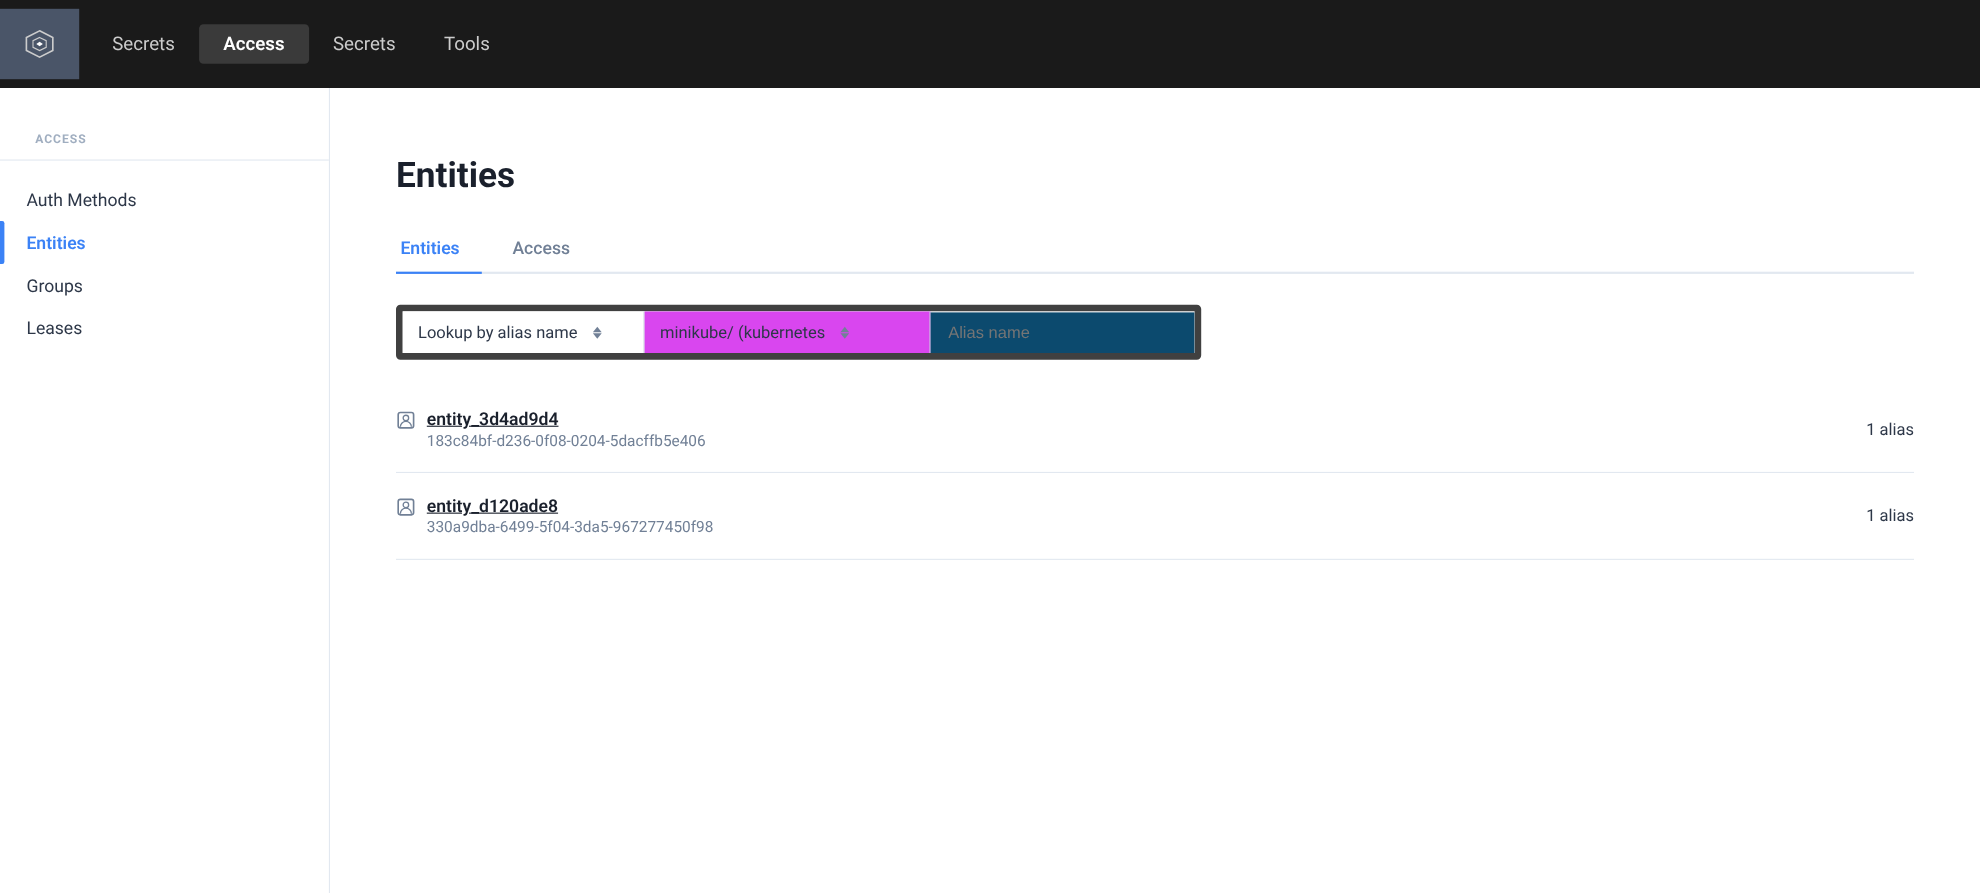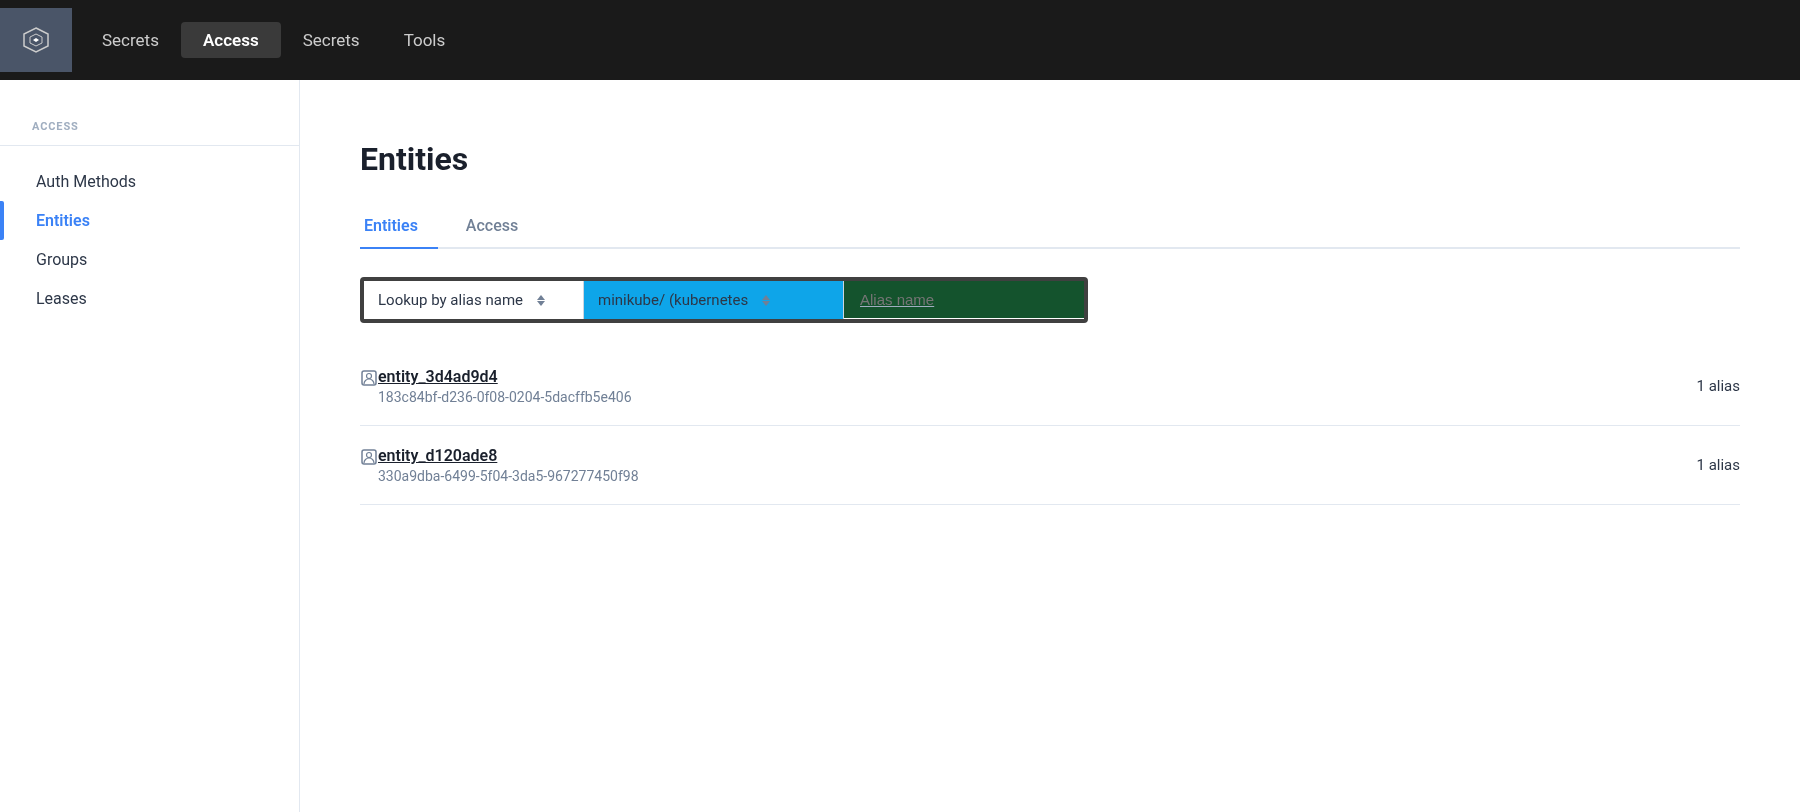--- a/index.html
+++ b/index.html
@@ -71,21 +71,21 @@
       padding: 0 32px 12px 32px;
     }
     .sidebar-divider {
       border: none;
       border-top: 1px solid #e2e8f0;
       margin: 0 0 16px 0;
     }
     .sidebar-item {
       display: flex;
       align-items: center;
-      padding: 10px 36px;
+      padding: 10px 24px;
       font-size: 16px;
       color: #2d3748;
       cursor: pointer;
       position: relative;
     }
     .sidebar-item.active {
       color: #3b82f6;
       font-weight: 600;
     }
     .sidebar-active-bar {
@@ -139,24 +139,24 @@
       bottom: -2px;
       left: 0;
       right: 0;
       height: 2px;
       background: #3b82f6;
     }
 
     
     .filter-row {
       display: flex;
-      align-items: flex-start;
+      align-items: center;
       gap: 0;
       margin-bottom: 24px;
-      border: 4px solid #404040;
+      border: 6px solid #404040;
       border-radius: 4px;
       overflow: hidden;
       width: fit-content;
     }
     .filter-select {
       display: flex;
       align-items: center;
       padding: 10px 14px;
       font-size: 15px;
       color: #2d3748;
@@ -166,36 +166,35 @@
       cursor: pointer;
       gap: 8px;
       min-width: 220px;
     }
     .filter-select-2 {
       display: flex;
       align-items: center;
       padding: 10px 14px;
       font-size: 15px;
       color: #2d3748;
-      background: #0ea5e9;
+      background: #d946ef;
       border: none;
       border-right: 1px solid #cbd5e0;
       cursor: pointer;
       gap: 8px;
       min-width: 260px;
     }
     .filter-input {
       padding: 10px 16px;
       font-size: 15px;
       color: #a0aec0;
       border: none;
       outline: none;
       min-width: 240px;
-      background: #14532d;
-      text-decoration: underline;
+      background: #0c4a6e;
     }
     .chevron-updown {
       display: flex;
       flex-direction: column;
       gap: 1px;
       margin-left: 6px;
     }
     .chevron-updown span {
       display: block;
       width: 0;
@@ -219,20 +218,21 @@
     .entity-row {
       display: flex;
       align-items: center;
       justify-content: space-between;
       padding: 20px 0;
       border-bottom: 1px solid #e2e8f0;
     }
     .entity-row-left {
       display: flex;
       align-items: flex-start;
+      gap: 10px;
     }
     .entity-icon {
       margin-top: 2px;
       color: #718096;
       font-size: 16px;
     }
     .entity-info {}
     .entity-name {
       font-size: 16px;
       font-weight: 600;

